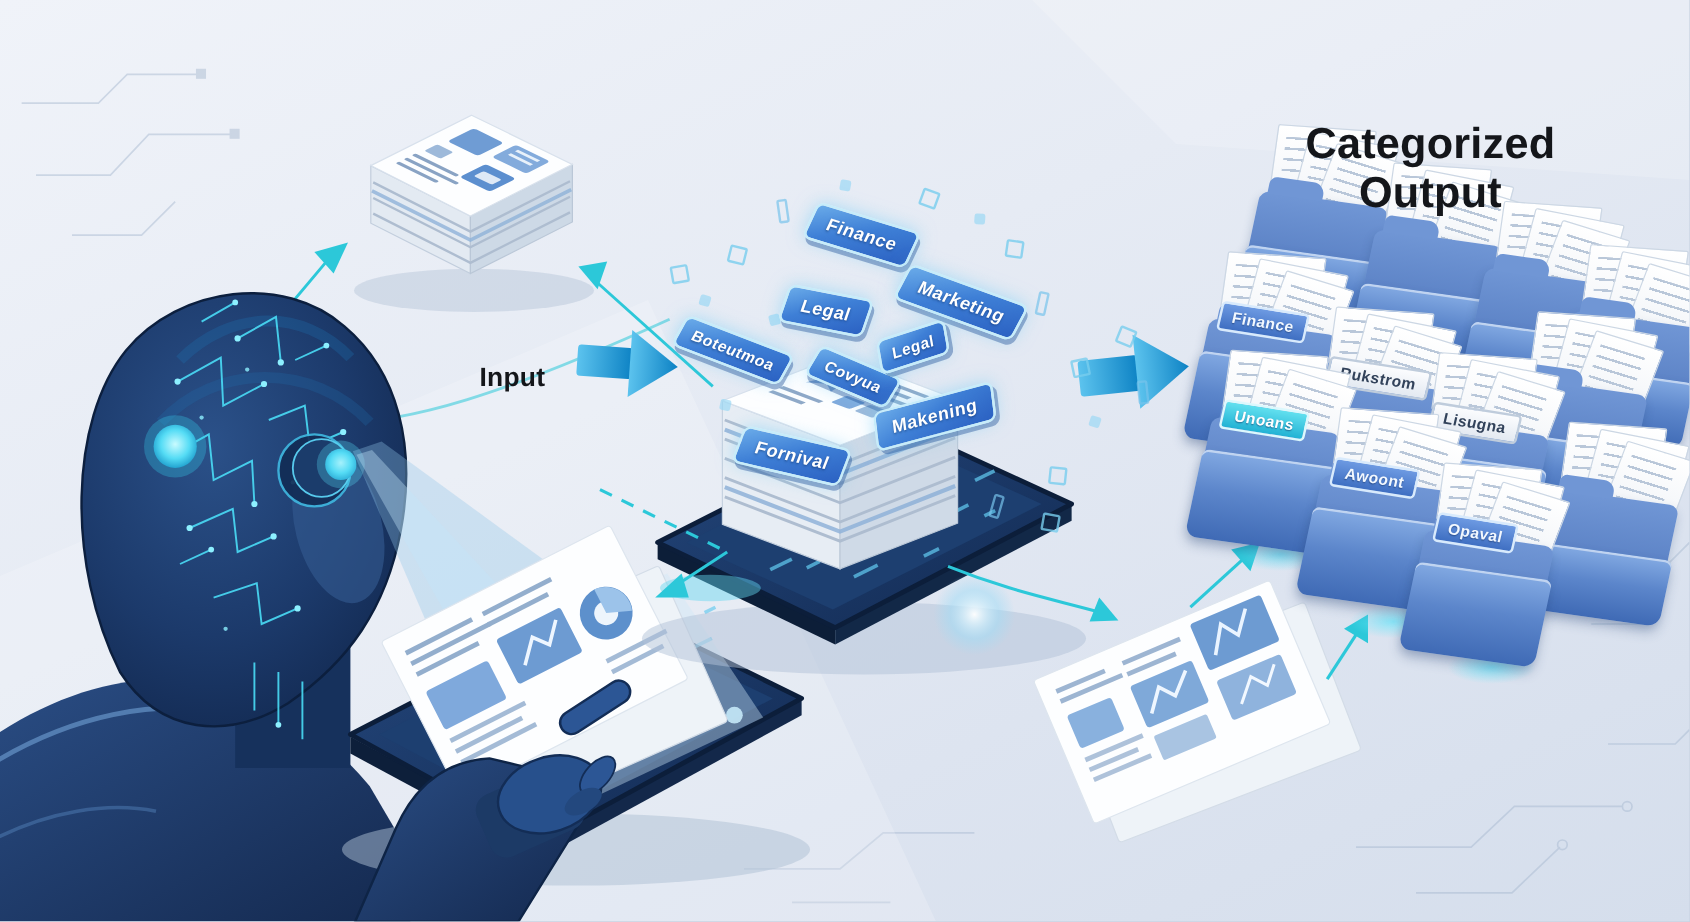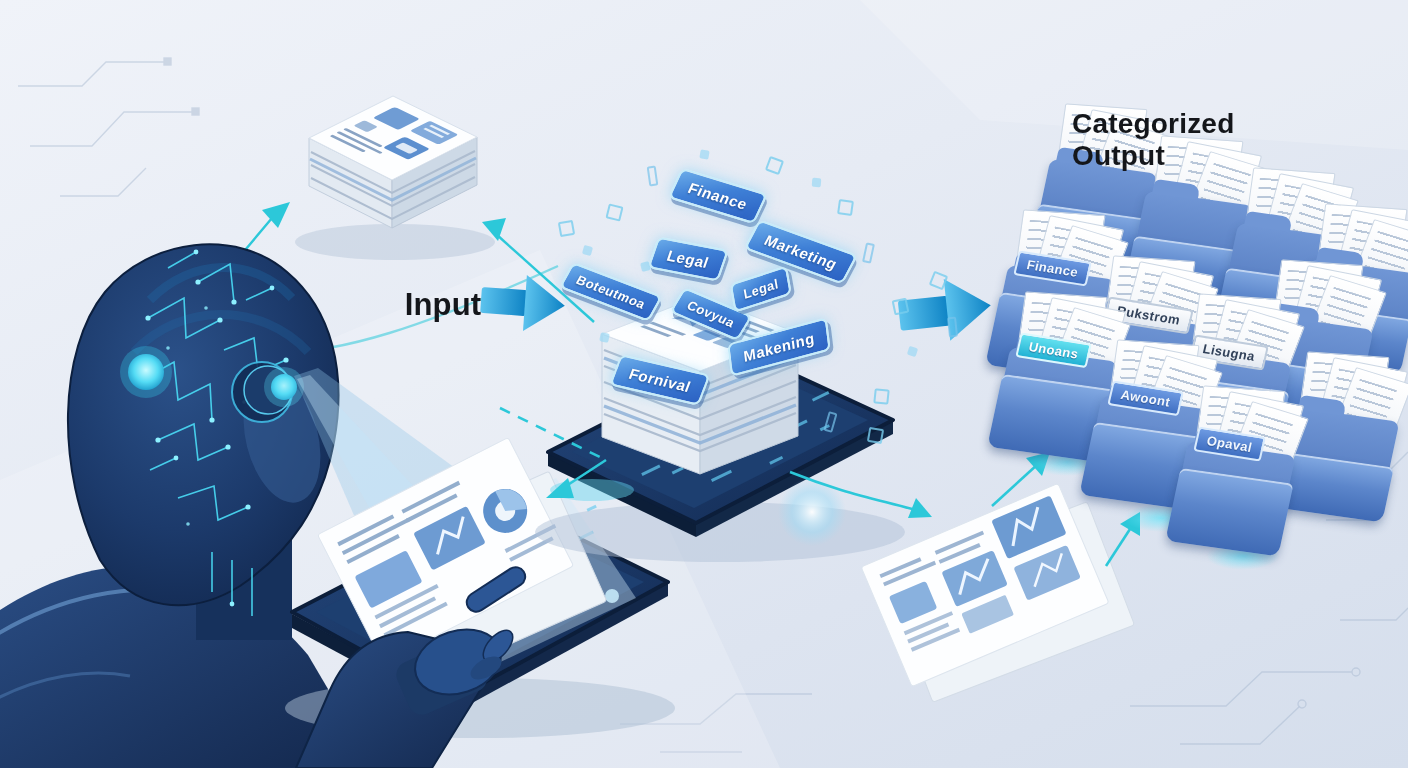--- a/index.html
+++ b/index.html
@@ -3,24 +3,24 @@
 <meta charset="utf-8">
 <style>
   html,body{margin:0;padding:0;background:#c9d3e2;}
   #stage{position:relative;width:1408px;height:768px;overflow:hidden;
     font-family:"Liberation Sans",sans-serif;
     background:linear-gradient(155deg,#f0f3f9 0%,#e6ebf4 40%,#dde4f0 70%,#d5deec 100%);}
   #scene-svg{position:absolute;left:0;top:0;z-index:1;}
 
   
   .title{position:absolute;z-index:6;color:#14161a;font-weight:700;letter-spacing:.2px;}
-  #t-input{left:427px;top:305px;transform:translate(-50%,-50%);font-size:31px;margin-left:16px;}
+  #t-input{left:427px;top:315px;transform:translate(-50%,-50%);font-size:22px;}
   #t-process{left:731px;top:141px;transform:translate(-50%,-50%);font-size:33px;}
-  #t-output{left:1192px;top:140px;transform:translate(-50%,-50%);font-size:28px;
-    text-align:left;line-height:1.15;width:240px;}
+  #t-output{left:1192px;top:140px;transform:translate(-50%,-50%);font-size:36px;
+    text-align:center;line-height:1.15;width:240px;}
 
   
   .tag{position:absolute;z-index:7;padding:6px 13px;white-space:nowrap;
     transform:translate(-50%,-50%) rotate(var(--r,0deg)) skewX(-8deg);
     background:linear-gradient(155deg,#6aabe9 0%,#3e7fd6 45%,#2b61c2 100%);
     border:2px solid #c6ecfa;border-radius:7px;color:#fff;
     font-weight:700;font-size:15px;letter-spacing:.5px;
     box-shadow:3px 4px 0 rgba(28,76,148,.40),0 0 14px rgba(120,205,245,.55);
     text-shadow:0 1px 2px rgba(10,40,90,.55);}
   .tag.sm{font-size:13px;padding:5px 10px;}

